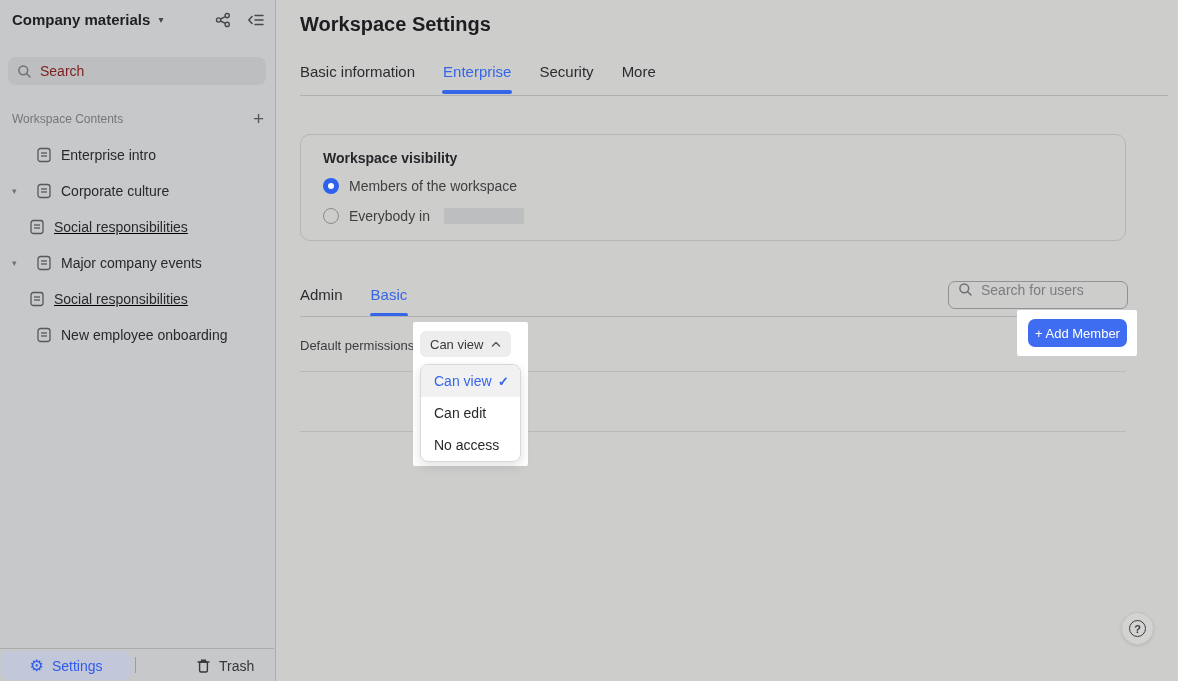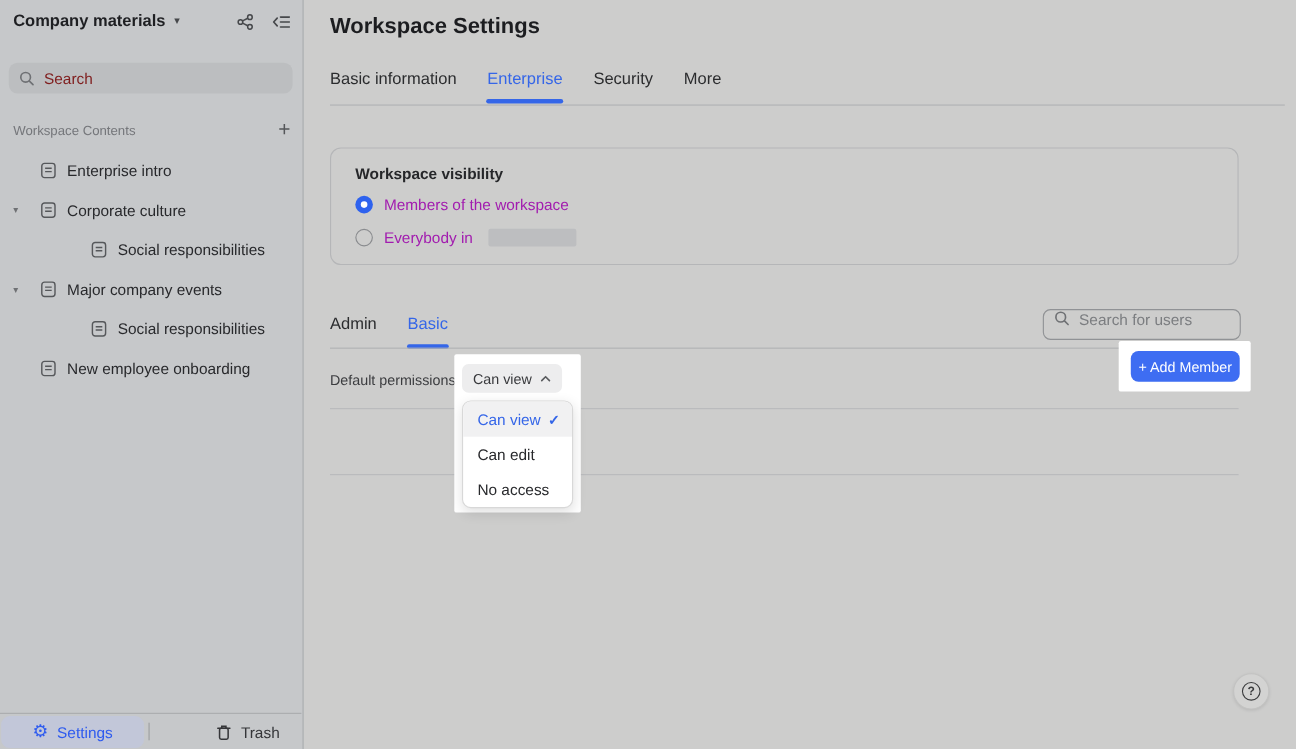--- a/index.html
+++ b/index.html
@@ -25,21 +25,21 @@
 
   .contents-row { position:absolute; left:12px; right:11px; top:109px; height:20px;
                   display:flex; align-items:center; justify-content:space-between; }
   .contents-label { font-size:12px; color:#74767a; }
   .plus-btn { font-size:19px; color:#55575a; line-height:18px; cursor:pointer; }
 
   .tree { position:absolute; left:0; right:1px; top:137px; }
   .trow { position:relative; height:36px; display:flex; align-items:center; cursor:pointer; }
   .trow .tcaret { position:absolute; left:12px; font-size:9px; color:#6f7174; cursor:pointer; }
   .trow.lvl0 { padding-left:36px; }
-  .trow.lvl1 { padding-left:82px; }
+  .trow.lvl1 { padding-left:29px;text-decoration:underline; }
   .doc-icon { display:inline-flex; flex:0 0 auto; }
   .tlabel { margin-left:9px; font-size:14px; color:#28292c; white-space:nowrap; }
 
   .side-footer { position:absolute; left:0; right:1px; bottom:0; height:33px;
                  border-top:1px solid #a9abad; }
   .settings-pill { position:absolute; left:1px; top:2px; width:130px; height:29px;
                    background:#c2c7d9; border-radius:8px; display:flex; align-items:center;
                    justify-content:center; gap:8px; cursor:pointer; }
   .settings-pill .glabel { font-size:14px; color:#2e5bef; }
   .gear { font-size:16px; color:#2e5bef; line-height:1; }
@@ -62,21 +62,21 @@
   .vis-card { position:absolute; left:23px; top:134px; width:826px; height:107px;
               border:1px solid #b5b6b8; border-radius:10px; }
   .vis-title { position:absolute; left:22px; top:15px; font-size:14px; font-weight:700; color:#26272a; }
   .radio-row { position:absolute; left:22px; display:flex; align-items:center; gap:10px; cursor:pointer; }
   .radio-row.r1 { top:43px; }
   .radio-row.r2 { top:73px; }
   .radio-on { width:16px; height:16px; border-radius:50%; background:#2e62ee; position:relative; }
   .radio-on::after { content:""; position:absolute; left:5px; top:5px; width:6px; height:6px;
                      border-radius:50%; background:#fdfdfd; }
   .radio-off { width:16px; height:16px; border-radius:50%; border:1.5px solid #898b8e; }
-  .radio-label { font-size:14px; color:#a21caf; }
+  .radio-label { font-size:14px; color:#404040; }
   .redact-org { display:inline-block; width:80px; height:16px; background:#bdbec0;
                 border-radius:2px; margin-left:4px; }
 
   .role-tabs { position:absolute; left:23px; top:286px; display:flex; gap:28px; }
   .role-border { position:absolute; left:23px; width:827px; top:316px; height:1px; background:#b0b1b3; }
 
   .users-search { position:absolute; left:671px; top:281px; width:180px; height:28px;
                   border:1.5px solid #909295; border-radius:7px; display:flex; 
                   gap:8px; padding:0 9px; cursor:text; }
   .users-search .search-ph { color:#7b7d80; }

